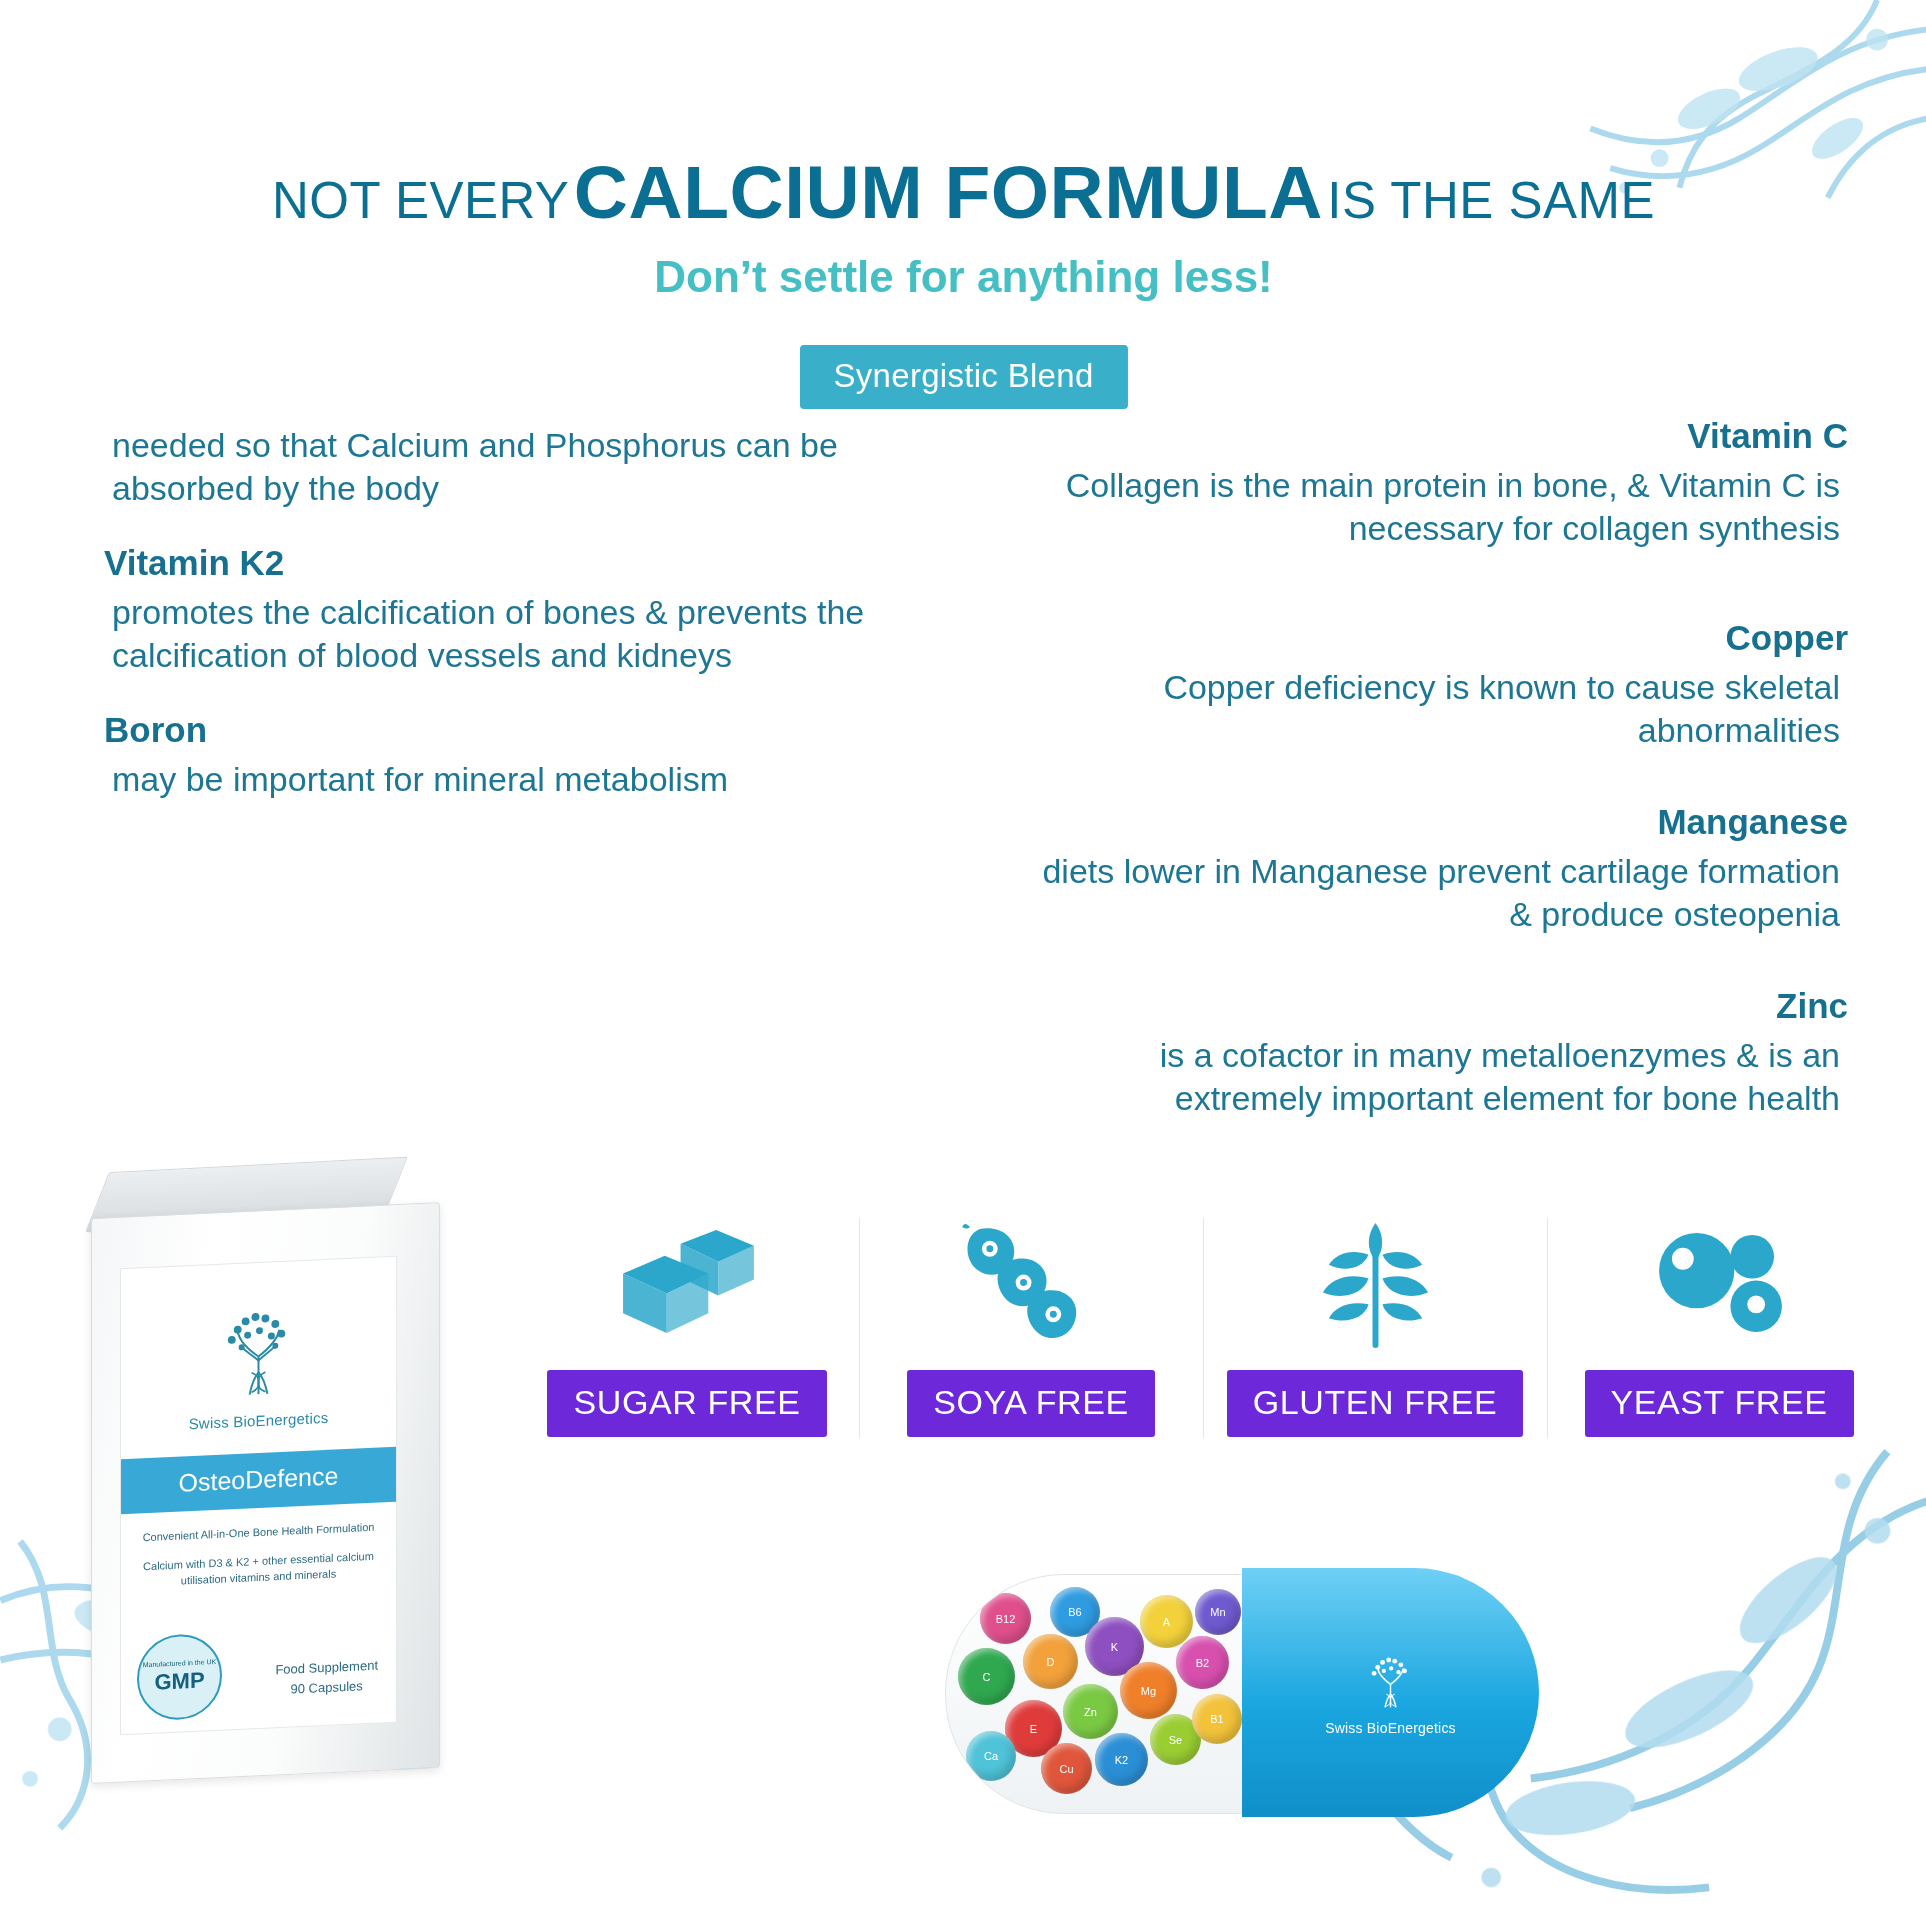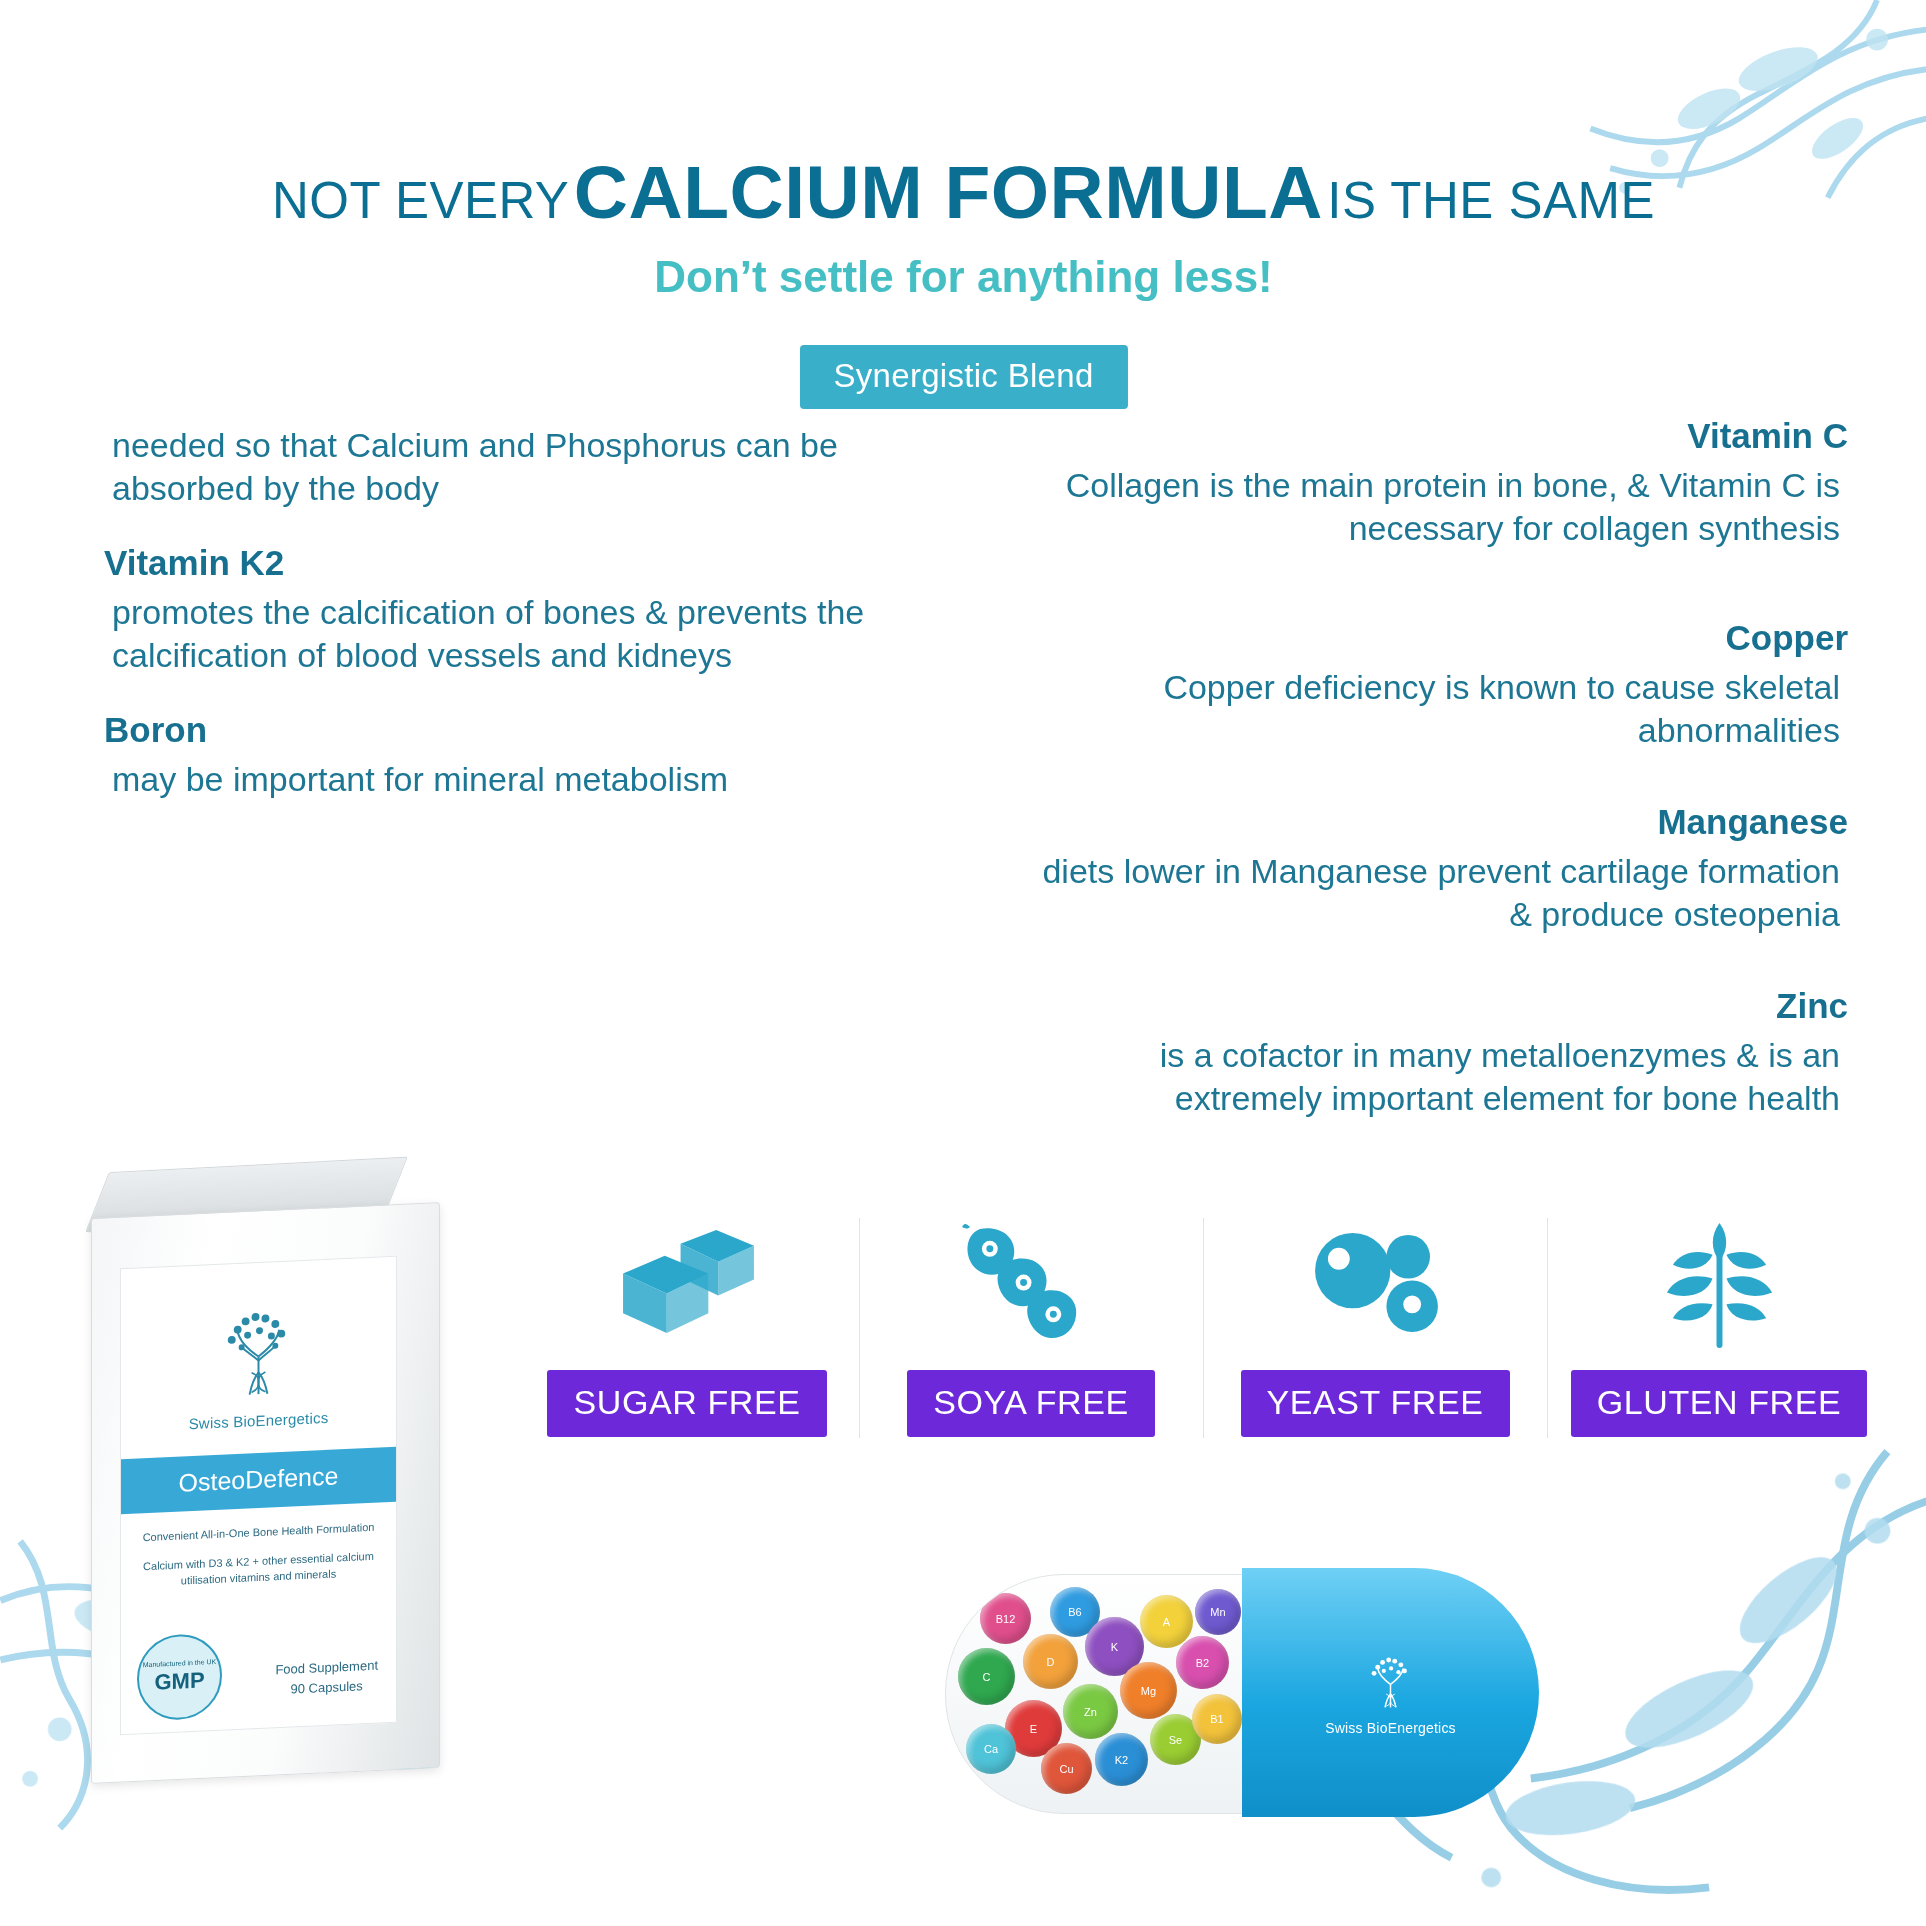--- a/index.html
+++ b/index.html
@@ -430,51 +430,51 @@
               <circle cx="62" cy="60" r="3.5"></circle>
               <circle cx="92" cy="92" r="3.5"></circle>
           </g>
         </svg>
       </div>
       <div class="free-label">SOYA FREE</div>
     </div>
 
     <div class="free-item">
       <div class="free-icon">
-        <svg width="149" height="109" viewBox="0 0 150 110">
-          <g fill="#2ba7cb">
-            <circle cx="52" cy="40" r="38"></circle>
-            <circle cx="108" cy="26" r="22"></circle>
-            <circle cx="112" cy="76" r="26"></circle>
-          </g>
-          <g fill="#ffffff">
-            <circle cx="38" cy="28" r="11"></circle>
-            <circle cx="112" cy="74" r="9"></circle>
-          </g>
-        </svg>
-      </div>
-      <div class="free-label">YEAST FREE</div>
-    </div>
-
-    <div class="free-item">
-      <div class="free-icon">
         <svg width="149" height="129" viewBox="0 0 150 130">
           <g fill="#2ba7cb">
             <rect x="72" y="30" width="6" height="98" rx="3"></rect>
             <path d="M75 2 C66 14 66 30 75 40 C84 30 84 14 75 2 Z"></path>
             <path d="M68 34 C52 28 36 32 28 44 C44 52 62 48 68 34 Z"></path>
             <path d="M82 34 C98 28 114 32 122 44 C106 52 88 48 82 34 Z"></path>
             <path d="M68 58 C48 52 30 58 22 72 C42 80 62 74 68 58 Z"></path>
             <path d="M82 58 C102 52 120 58 128 72 C108 80 88 74 82 58 Z"></path>
             <path d="M68 84 C50 80 34 86 28 98 C46 104 64 98 68 84 Z"></path>
             <path d="M82 84 C100 80 116 86 122 98 C104 104 86 98 82 84 Z"></path>
           </g>
         </svg>
       </div>
       <div class="free-label">GLUTEN FREE</div>
+    </div>
+
+    <div class="free-item">
+      <div class="free-icon">
+        <svg width="149" height="109" viewBox="0 0 150 110">
+          <g fill="#2ba7cb">
+            <circle cx="52" cy="40" r="38"></circle>
+            <circle cx="108" cy="26" r="22"></circle>
+            <circle cx="112" cy="76" r="26"></circle>
+          </g>
+          <g fill="#ffffff">
+            <circle cx="38" cy="28" r="11"></circle>
+            <circle cx="112" cy="74" r="9"></circle>
+          </g>
+        </svg>
+      </div>
+      <div class="free-label">YEAST FREE</div>
     </div>
 
   </div>
 
   <div class="bottle">
     <div class="bottle-cap"></div>
     <div class="bottle-body"></div>
     <div class="label">
       <div class="label-logo">
         <svg width="109" height="109" viewBox="0 0 110 110">
@@ -529,21 +529,21 @@
         <div class="pill" style="left: 34px; top: 18px; width: 51px; height: 51px; background: rgb(224, 79, 140);">B12</div>
         <div class="pill" style="left: 12px; top: 73px; width: 57px; height: 57px; background: rgb(47, 168, 79);">C</div>
         <div class="pill" style="left: 77px; top: 59px; width: 55px; height: 55px; background: rgb(242, 161, 59);">D</div>
         <div class="pill" style="left: 104px; top: 12px; width: 50px; height: 50px; background: rgb(47, 155, 224);">B6</div>
         <div class="pill" style="left: 139px; top: 42px; width: 59px; height: 59px; background: rgb(142, 79, 192);">K</div>
         <div class="pill" style="left: 194px; top: 20px; width: 53px; height: 53px; background: rgb(242, 209, 59);">A</div>
         <div class="pill" style="left: 59px; top: 125px; width: 57px; height: 57px; background: rgb(224, 59, 59);">E</div>
         <div class="pill" style="left: 117px; top: 109px; width: 55px; height: 55px; background: rgb(122, 201, 67);">Zn</div>
         <div class="pill" style="left: 174px; top: 87px; width: 57px; height: 57px; background: rgb(240, 127, 42);">Mg</div>
         <div class="pill" style="left: 230px; top: 61px; width: 53px; height: 53px; background: rgb(216, 79, 174);">B2</div>
-        <div class="pill" style="left: 20px; top: 149px; width: 50px; height: 50px; background: rgb(79, 195, 216);">Ca</div>
+        <div class="pill" style="left: 20px; top: 156px; width: 50px; height: 50px; background: rgb(79, 195, 216);">Ca</div>
         <div class="pill" style="left: 149px; top: 158px; width: 53px; height: 53px; background: rgb(43, 143, 214);">K2</div>
         <div class="pill" style="left: 204px; top: 139px; width: 51px; height: 51px; background: rgb(154, 205, 50);">Se</div>
         <div class="pill" style="left: 246px; top: 119px; width: 50px; height: 50px; background: rgb(242, 194, 59);">B1</div>
         <div class="pill" style="left: 95px; top: 168px; width: 51px; height: 51px; background: rgb(224, 86, 59);">Cu</div>
         <div class="pill" style="left: 249px; top: 14px; width: 46px; height: 46px; background: rgb(111, 90, 208);">Mn</div>
       </div>
     <div class="cap-right">
       <svg width="67" height="67" viewBox="0 0 110 110">
         <g stroke="#ffffff" stroke-width="2.4" fill="none">
           <path d="M55 96 L55 58"></path>

